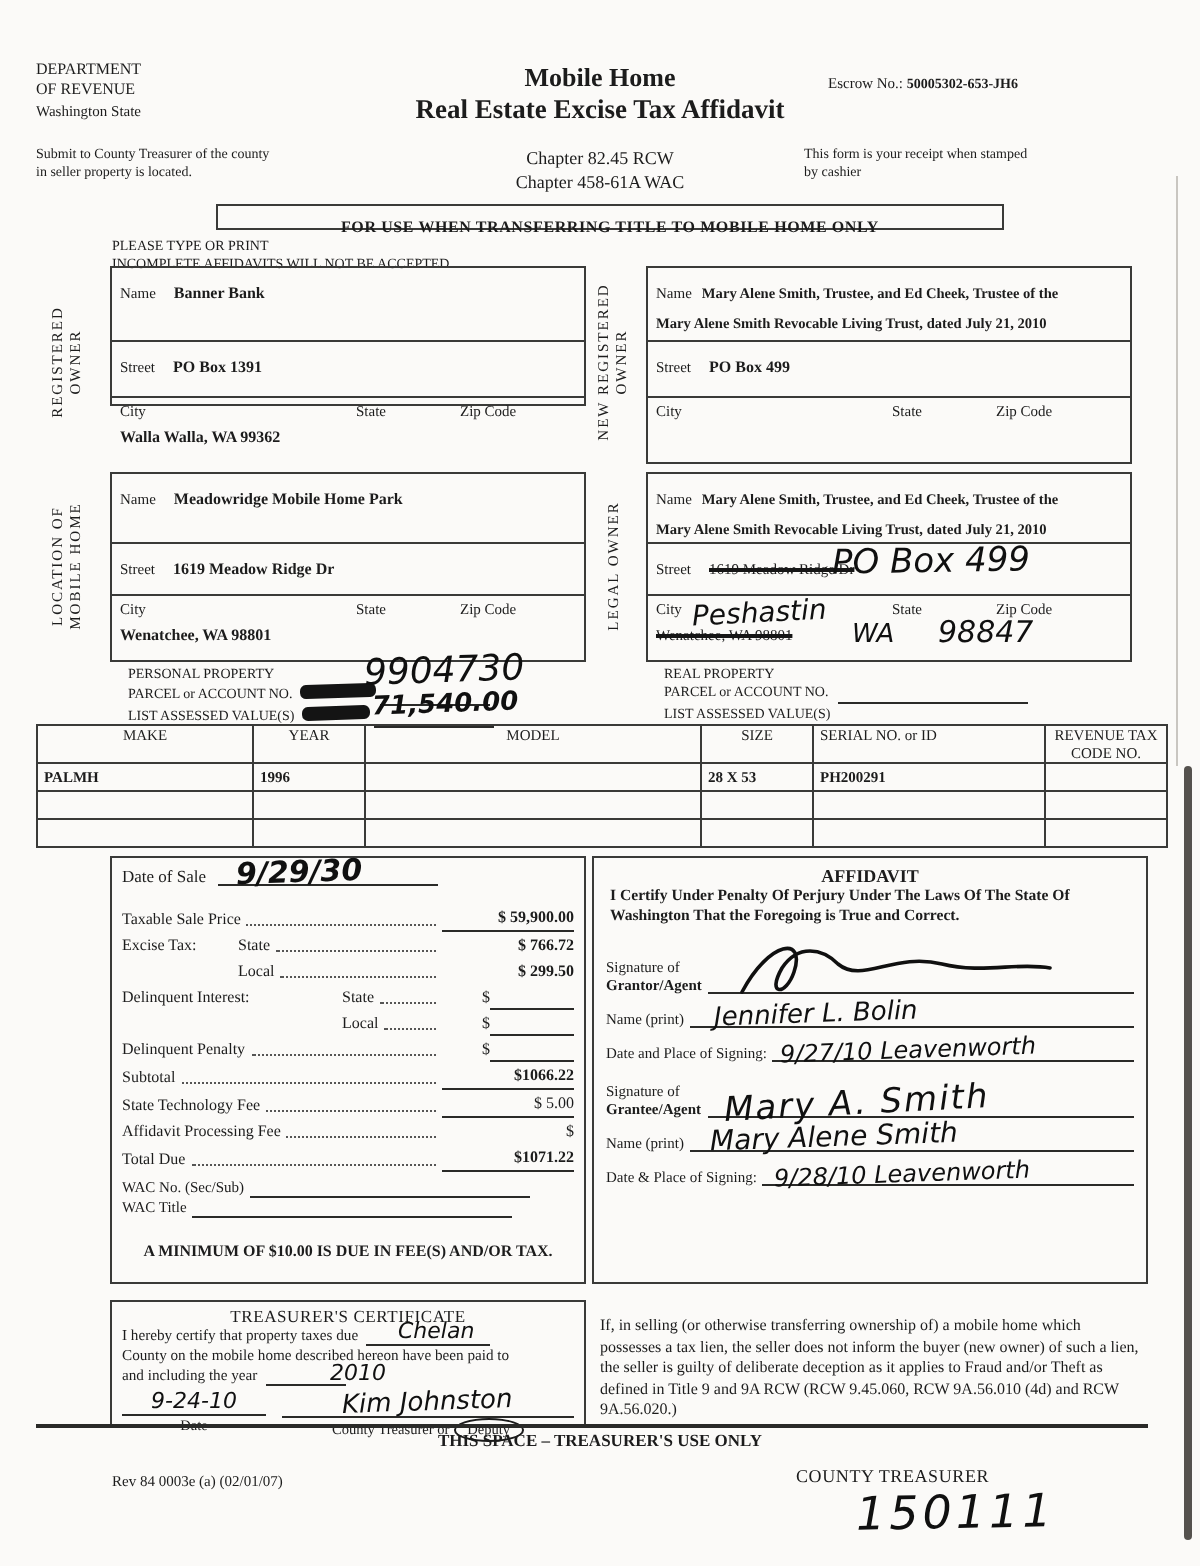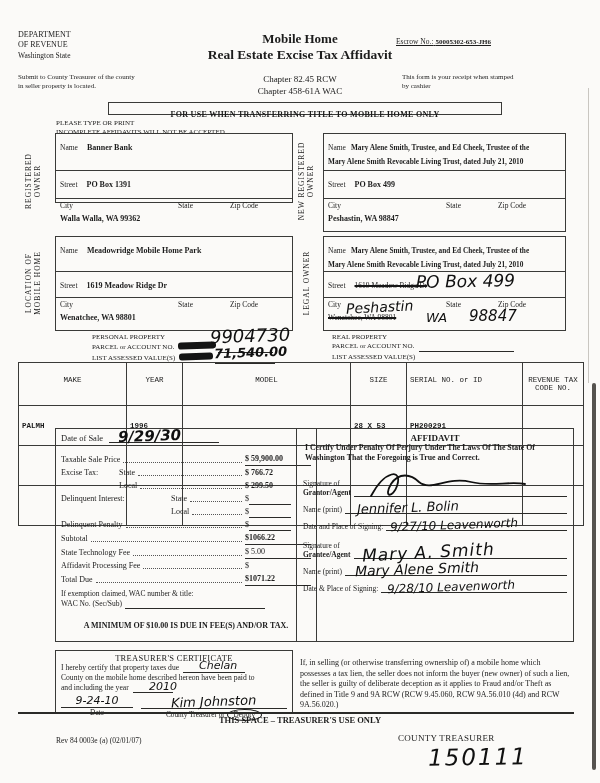--- a/index.html
+++ b/index.html
@@ -17,32 +17,32 @@
   .orow{box-sizing:border-box;border-bottom:1px solid #3a3a38;padding:2px 4px;position:relative;}
   .orow:last-child{border-bottom:none;}
   .lbl{font-size:7.5px;margin-right:5px;}
   .val{font-size:8px;font-weight:bold;white-space:nowrap;}
   .struck{text-decoration:line-through;text-decoration-thickness:2px;text-decoration-color:#161616;}
   .citylabels{display:flex;font-size:7.5px;}
   
   .trow{display:flex;align-items:flex-end;font-size:8px;line-height:13px;padding:0 5px;}
   .tlab{white-space:nowrap;}
   .dots{flex:1;border-bottom:1px dotted #555;margin:0 3px 3px 3px;min-width:6px;}
-  .amt{width:66px;white-space:nowrap;font-size:8px;}
+  .amt{width:66px;white-space:nowrap;font-size:8px;text-align:right;}
   .u{border-bottom:1px solid #2a2a28;}
   .blankamt{display:inline-block;width:42px;border-bottom:1px solid #2a2a28;height:8px;vertical-align:bottom;}
   .blankline{display:inline-block;border-bottom:1px solid #2a2a28;height:8px;vertical-align:bottom;}
   
   .arow{display:flex;align-items:flex-end;padding:0 6px;position:relative;}
   .alab{font-size:7.5px;white-space:nowrap;line-height:1.25;}
   .aline{flex:1;border-bottom:1px solid #2a2a28;position:relative;height:10px;margin-left:3px;}
   .blob{display:inline-block;background:#141414;border-radius:3px;transform:rotate(-2deg);}
   .circle{display:inline-block;border:1.5px solid #1a1a1a;border-radius:50%;padding:0 6px 1px 6px;}
   table.mh{border-collapse:collapse;table-layout:fixed;width:565px;}
-  table.mh td,table.mh th{border:1px solid #3a3a38;font-size:7.5px;padding:13px 3px;overflow:hidden;white-space:nowrap;font-family:Liberation Mono, monospace;}
+  table.mh td,table.mh th{border:1px solid #3a3a38;font-size:7.5px;padding:0 3px;overflow:hidden;white-space:nowrap;}
   table.mh th{font-weight:normal;text-align:center;vertical-align:top;}
   table.mh td{height:13px;}
   .small{font-size:7.5px;line-height:1.3;}
   .tiny{font-size:7px;line-height:1.35;}
 </style>
 </head>
 <body>
 
 <div class="page">
 
@@ -50,21 +50,21 @@
     <div style="font-size:8px;">DEPARTMENT</div>
     <div style="font-size:8px;">OF REVENUE</div>
     <div style="font-size:7.5px;">Washington State</div>
   </div>
 
   <div class="abs c" style="left:150px;top:31px;width:300px;">
     <div class="b" style="font-size:13px;">Mobile Home</div>
     <div class="b" style="font-size:13.5px;">Real Estate Excise Tax Affidavit</div>
   </div>
 
-  <div class="abs" style="left:396px;top:37px;font-size:7.5px;text-decoration:underline;">
+  <div class="abs" style="left:414px;top:37px;font-size:7.5px;">
     <span>Escrow No.:</span>
     <span class="b" style="font-size:7px;">50005302-653-JH6</span>
   </div>
 
   <div class="abs tiny" style="left:18px;top:73px;">
     <div>Submit to County Treasurer of the county</div>
     <div>in seller property is located.</div>
   </div>
 
   <div class="abs c" style="left:150px;top:73px;width:300px;font-size:9px;line-height:1.35;">
@@ -118,21 +118,20 @@
     <div class="orow" style="height:28px;">
       <span class="lbl">Street</span>
       <span class="val">PO Box 499</span>
     </div>
     <div class="orow" style="height:32px;border-bottom:none;">
       <div class="citylabels">
         <span style="width:118px;">City</span>
         <span style="width:52px;">State</span>
         <span>Zip Code</span>
       </div>
-      <div class="val" style="margin-top:4px;">Peshastin, WA 98847</div>
     </div>
   </div>
 
   <div class="obox" style="left:55px;top:236px;width:238px;height:95px;">
     <div class="orow" style="height:35px;">
       <span class="lbl">Name</span>
       <span class="val">Meadowridge Mobile Home Park</span>
     </div>
     <div class="orow" style="height:26px;">
       <span class="lbl">Street</span>
@@ -164,21 +163,21 @@
         <span style="width:52px;">State</span>
         <span>Zip Code</span>
       </div>
       <div class="val struck" style="font-weight:normal;font-size:7.5px;margin-top:4px;">Wenatchee, WA  98801</div>
       <span class="hw" style="position:absolute;left:22px;top:2px;font-size:14px;transform:rotate(-3deg);">Peshastin</span>
       <span class="hw" style="position:absolute;left:102px;top:13px;font-size:13px;">WA</span>
       <span class="hw" style="position:absolute;left:145px;top:11px;font-size:15px;">98847</span>
     </div>
   </div>
 
-  <div class="abs tiny" style="left:92px;top:333px;width:215px;">
+  <div class="abs tiny" style="left:64px;top:333px;width:215px;">
     <div>PERSONAL PROPERTY</div>
     <div style="position:relative;height:11px;">
       <span>PARCEL or ACCOUNT NO.</span>
       <span class="blob" style="width:38px;height:7px;margin-left:2px;"></span>
       <span class="blankline" style="width:55px;"></span>
     </div>
     <div style="position:relative;height:11px;">
       <span>LIST ASSESSED VALUE(S)</span>
       <span class="blob" style="width:34px;height:7px;margin-left:2px;"></span>
       <span class="blankline" style="width:60px;"></span>
@@ -237,21 +236,21 @@
       <td></td>
       <td></td>
       <td></td>
       <td></td>
       <td></td>
       <td></td>
     </tr>
   </tbody>
     </table>
 
-  <div class="abs box" style="left:55px;top:428px;width:262px;height:214px;padding-top:4px;">
+  <div class="abs box" style="left:55px;top:428px;width:238px;height:214px;padding-top:4px;">
     <div style="position:relative;height:19px;padding:0 5px;font-size:8.5px;">
       <span>Date of Sale</span>
       <span class="blankline" style="width:110px;margin-left:4px;"></span>
       <span class="hw b" style="position:absolute;left:62px;top:-4px;font-size:15px;transform:rotate(-2deg);">9/29/30</span>
     </div>
     <div class="trow">
       <span class="tlab">Taxable Sale Price</span>
         <span class="dots"></span>
       <span class="amt b u">$ 59,900.00</span>
     </div>
@@ -298,22 +297,22 @@
       <span class="tlab">Affidavit Processing Fee</span>
         <span class="dots"></span>
       <span class="amt">$</span>
     </div>
     <div class="trow">
       <span class="tlab">Total Due</span>
         <span class="dots"></span>
       <span class="amt b u">$1071.22</span>
     </div>
     <div style="font-size:7.5px;padding:3px 5px 0 5px;line-height:1.3;">
-      <div>If exemption claimed, WAC number &amp; title:</div>
       <div><span>WAC No. (Sec/Sub)</span><span class="blankline" style="width:140px;margin-left:3px;"></span></div>
+      <div><span>WAC Title</span><span class="blankline" style="width:160px;margin-left:3px;"></span></div>
     </div>
     <div class="b c" style="font-size:8px;margin-top:12px;">A MINIMUM OF $10.00 IS DUE IN FEE(S) AND/OR TAX.</div>
   </div>
 
   <div class="abs box" style="left:296px;top:428px;width:278px;height:214px;">
     <div class="b c" style="font-size:9px;margin-top:4px;">AFFIDAVIT</div>
     <div class="b" style="font-size:7.8px;padding:0 8px;line-height:1.3;">
       <div>I Certify Under Penalty Of Perjury Under The Laws Of The State Of</div>
       <div>Washington  That the Foregoing is True and Correct.</div>
     </div>
@@ -366,21 +365,21 @@
   <div class="abs box" style="left:55px;top:650px;width:238px;height:64px;padding:2px 5px;">
     <div class="c" style="font-size:8.5px;letter-spacing:.3px;">TREASURER'S CERTIFICATE</div>
     <div style="font-size:7.6px;line-height:1.32;position:relative;">
       <span>I hereby certify that property taxes due</span>
       <span class="blankline" style="width:62px;margin:0 2px;"></span>
       <span class="hw" style="position:absolute;left:138px;top:-3px;font-size:11px;">Chelan</span>
       <br>
       <span>County on the mobile home described hereon have been paid to</span><br>
       <span>and including the year</span>
       <span class="blankline" style="width:40px;margin:0 2px;"></span>
-      <span class="hw" style="position:absolute;left:88px;top:18px;font-size:11px;">2010</span>
+      <span class="hw" style="position:absolute;left:104px;top:18px;font-size:11px;">2010</span>
     </div>
     <div style="display:flex;font-size:7.3px;margin-top:2px;">
       <div style="width:72px;text-align:center;position:relative;">
         <span class="hw" style="font-size:11px;">9-24-10</span>
         <div style="border-top:1px solid #2a2a28;margin-top:1px;"><span>Date</span></div>
       </div>
       <div style="flex:1;text-align:center;position:relative;margin-left:8px;">
         <span class="hw" style="font-size:13px;transform:rotate(-2deg);display:inline-block;">Kim Johnston</span>
         <div style="border-top:1px solid #2a2a28;margin-top:0;">
           <span>County Treasurer or</span>

